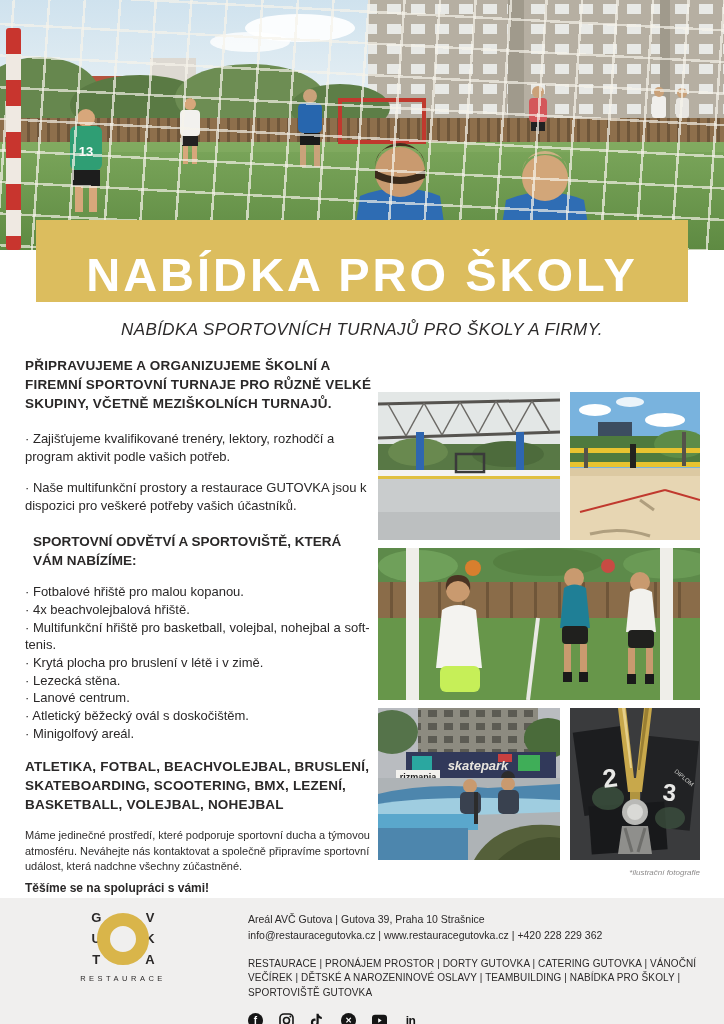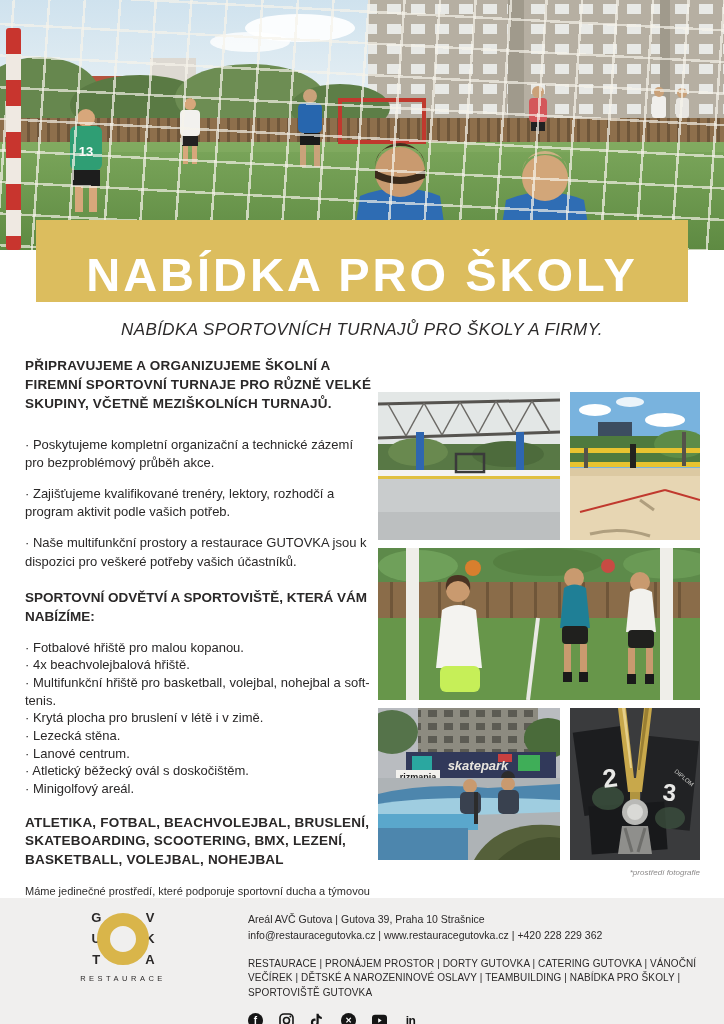--- a/index.html
+++ b/index.html
@@ -36,23 +36,23 @@
   }
 
   
   .subtitle {
     position:absolute; left:0; top:320px; width:724px; text-align:center;
     font-size:17px; letter-spacing:.4px; color:#2c2a2a; font-weight:500;font-style:italic;
   }
 
   
   .left-col { position:absolute; left:25px; top:357px; width:348px; color:#2a2828; }
-  .intro-heading { font-size:13.5px; font-weight:700; line-height:1.4; letter-spacing:.2px; margin-bottom:22px; }
+  .intro-heading { font-size:13.5px; font-weight:700; line-height:1.4; letter-spacing:.2px; margin-bottom:16px; }
   .bullet-p { font-size:13px; line-height:1.4; margin-bottom:13px; }
-  .facil-heading { font-size:13.5px; font-weight:700; line-height:1.4; margin:18px 0 12px 0; }
+  .facil-heading { font-size:13.5px; font-weight:700; line-height:1.4; margin:18px 0 12px 8px; }
   .facil-list { list-style:none; font-size:13px; line-height:1.36; }
   .facil-list li { margin:0; }
   .sports-list { font-size:13.5px; font-weight:700; line-height:1.38; margin-top:16px; letter-spacing:.2px; }
   .closing-text { font-size:11px; line-height:1.42; margin-top:14px; color:#2e2c2c; }
   .closing-emph { font-size:12px; font-weight:700; margin-top:6px; }
 
   
   .photo-grid { position:absolute; left:378px; top:392px; width:322px; }
   .photo-row { display:flex; gap:10px; margin-bottom:8px; }
   .photo { display:block; }
@@ -186,21 +186,20 @@
   </div>
 
   <div class="banner" style="background:#dcbd5e">
     <div class="banner-title">NABÍDKA PRO ŠKOLY</div>
   </div>
 
   <div class="subtitle">NABÍDKA SPORTOVNÍCH TURNAJŮ PRO ŠKOLY A FIRMY.</div>
 
   <div class="left-col">
     <div class="intro-heading">PŘIPRAVUJEME A ORGANIZUJEME ŠKOLNÍ A FIREMNÍ SPORTOVNÍ TURNAJE PRO RŮZNĚ VELKÉ SKUPINY, VČETNĚ MEZIŠKOLNÍCH TURNAJŮ.</div>
-    <p class="bullet-p">· Poskytujeme kompletní organizační a technické zázemí pro bezproblémový průběh akce.</p>
     <p class="bullet-p">· Zajišťujeme kvalifikované trenéry, lektory, rozhodčí a program aktivit podle vašich potřeb.</p>
     <p class="bullet-p">· Naše multifunkční prostory a restaurace GUTOVKA jsou k dispozici pro veškeré potřeby vašich účastníků.</p>
 
     <div class="facil-heading">SPORTOVNÍ ODVĚTVÍ A SPORTOVIŠTĚ, KTERÁ VÁM NABÍZÍME:</div>
     <ul class="facil-list">
       <li>· Fotbalové hřiště pro malou kopanou.</li>
       <li>· 4x beachvolejbalová hřiště.</li>
       <li>· Multifunkční hřiště pro basketball, volejbal, nohejbal a soft-tenis.</li>
       <li>· Krytá plocha pro bruslení v létě i v zimě.</li>
       <li>· Lezecká stěna.</li>
@@ -396,21 +395,21 @@
           <path d="M52 0 L60 60 L62 60 L55 0Z" fill="#e6cf8a"></path>
           <path d="M75 0 L68 62 L70 62 L79 0Z" fill="#9a7f33"></path>
           <rect x="60" y="84" width="10" height="10" fill="#b09440"></rect>
           <circle cx="65" cy="104" r="13" fill="#b9b9b6"></circle>
           <circle cx="65" cy="104" r="8" fill="#d9d9d6"></circle>
           <path d="M52 118 L78 118 L82 146 L48 146Z" fill="#8f8f8c"></path>
           <path d="M55 120 L62 144 M68 144 L75 120" stroke="#6e6e6b" stroke-width="3"></path>
         </svg>
       </div>
     </div>
-    <div class="photo-caption">*prostředí fotografie</div>
+    <div class="photo-caption">*ilustrační fotografie</div>
   </div>
 
   <div class="footer">
     <div class="logo">
       <div class="logo-core">
         <div class="logo-col">
           <span>G</span>
           <span>U</span>
           <span>T</span>
         </div>

